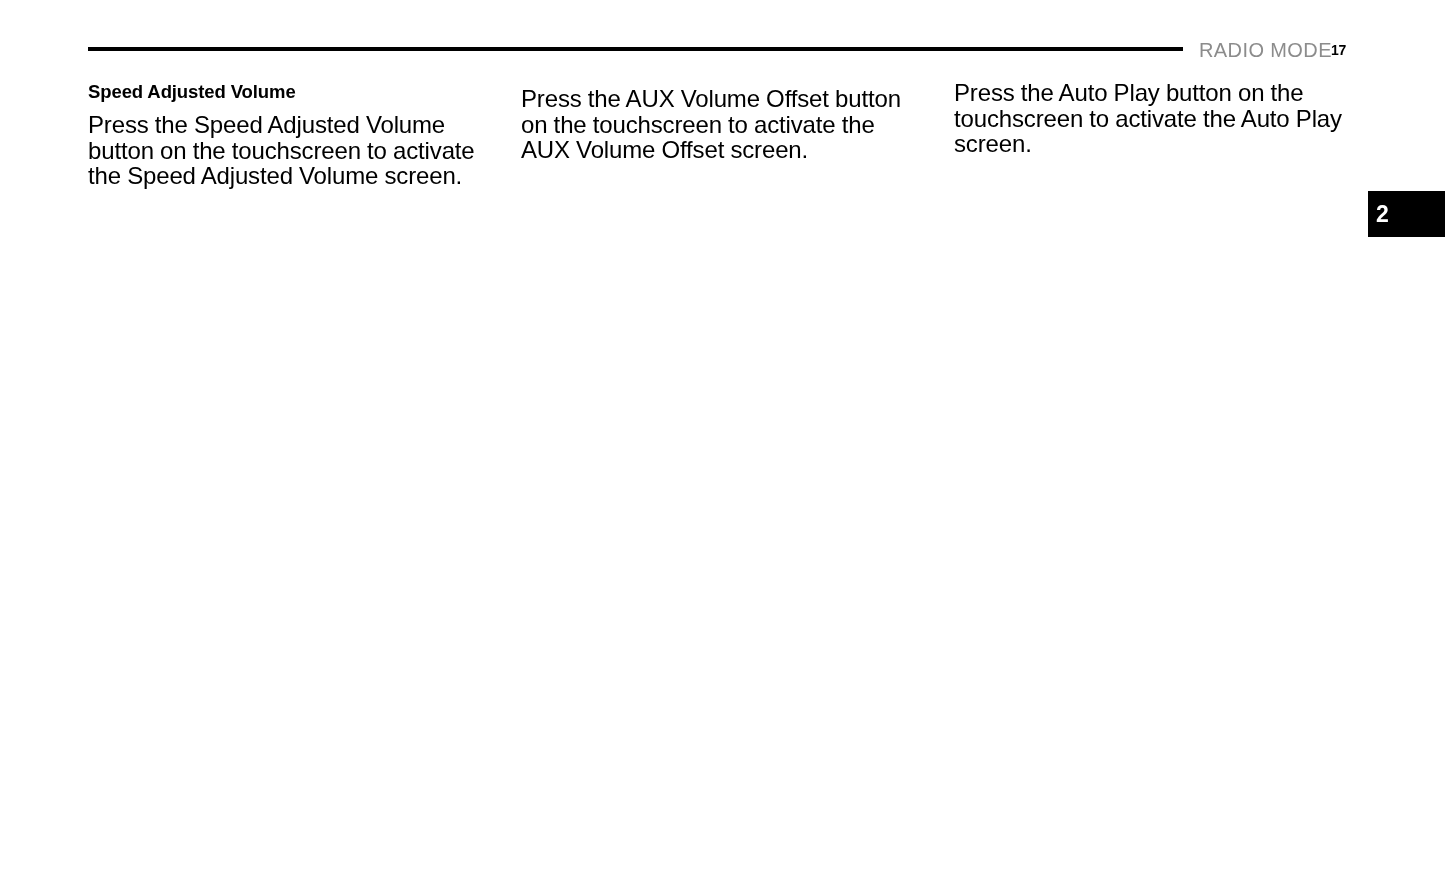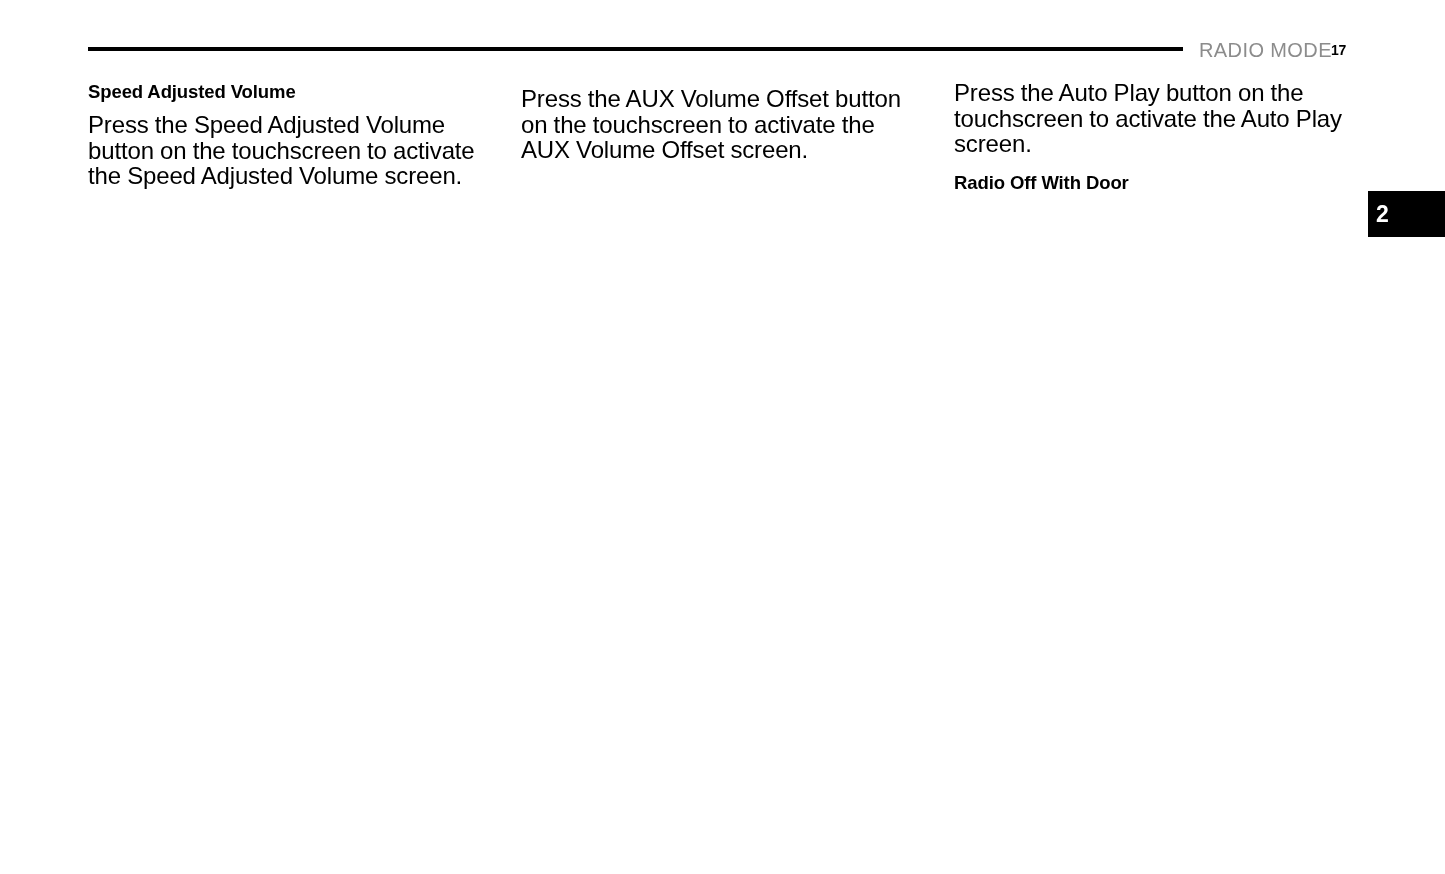--- a/index.html
+++ b/index.html
@@ -148,17 +148,16 @@
     <div class="section">
       <p class="body-text">Press the AUX Volume Offset button on the touchscreen to activate the AUX Volume Offset screen.</p>
     </div>
   </div>
 
   <div class="column">
     <div class="section">
       <p class="body-text">Press the Auto Play button on the touchscreen to activate the Auto Play screen.</p>
     </div>
     <div class="section">
-      <h2 class="section-heading">Radio Off With Door</h2>
     </div>
   </div>
 
 </div>
 
 </body></html>

